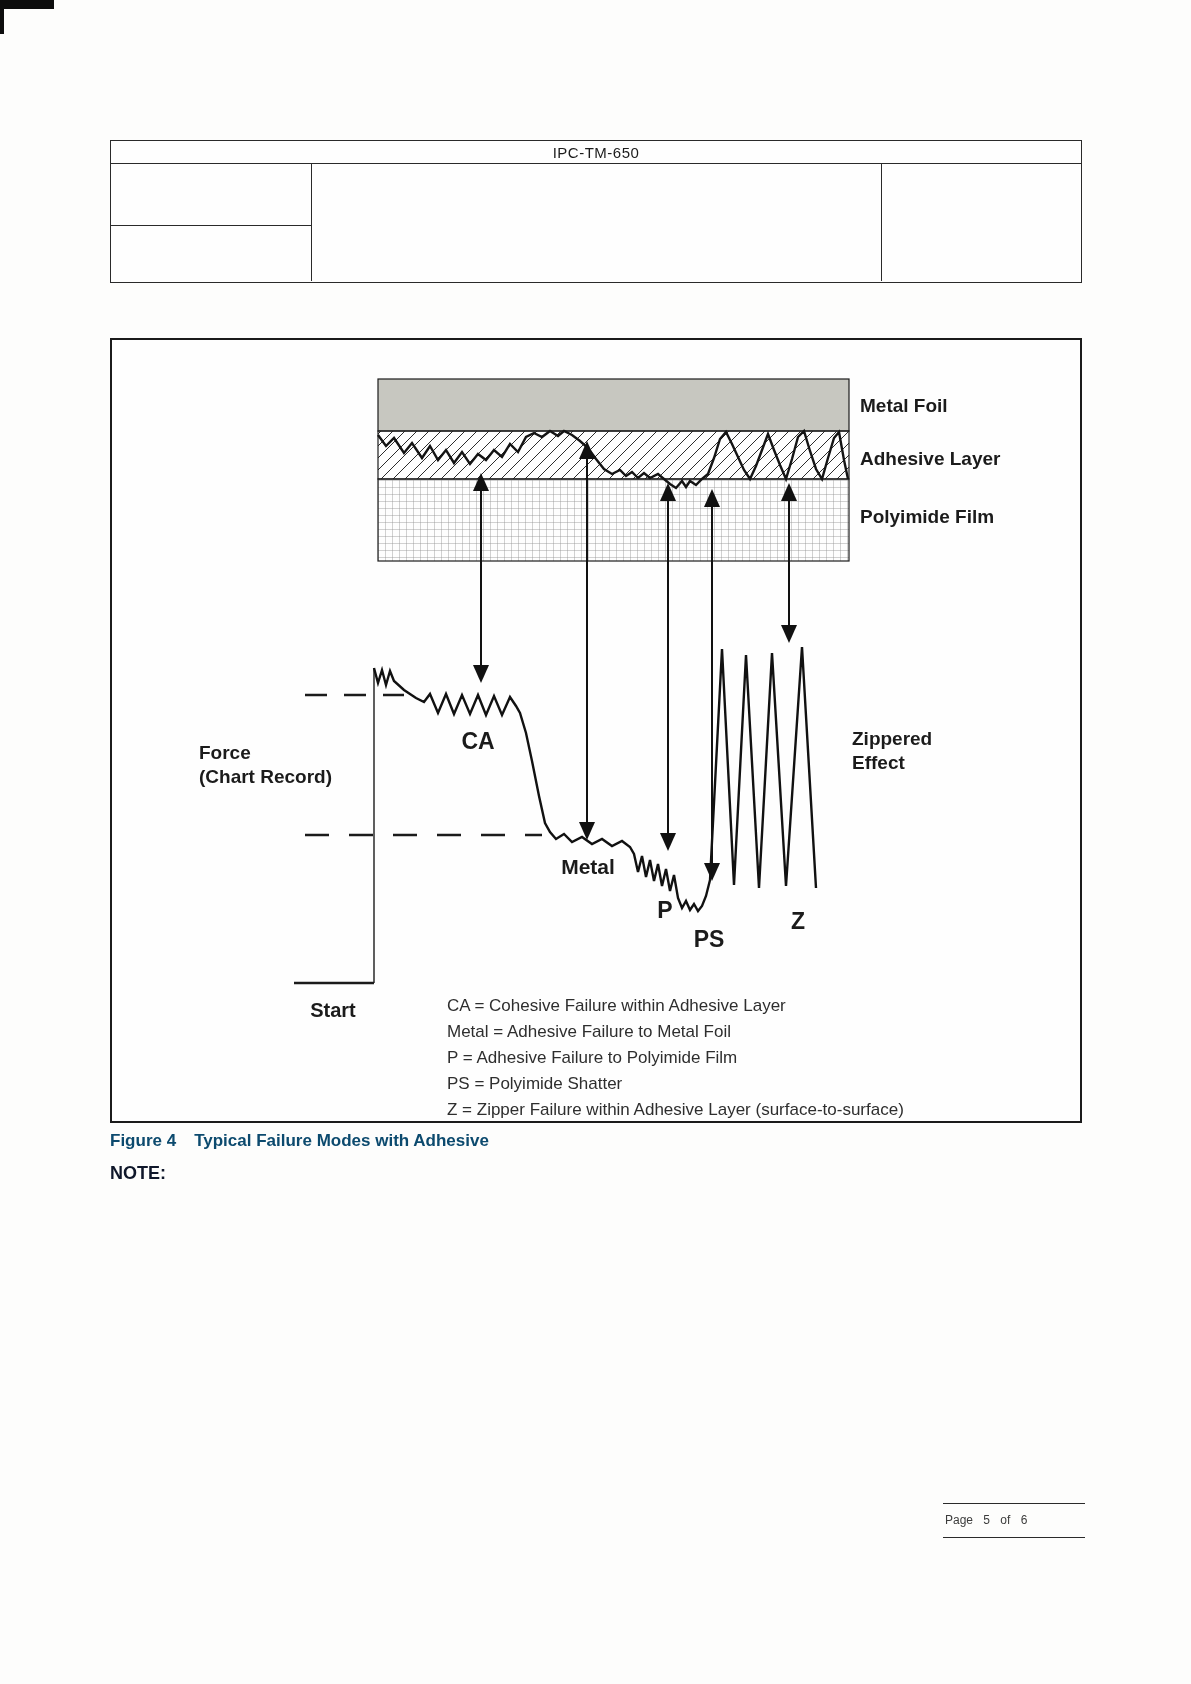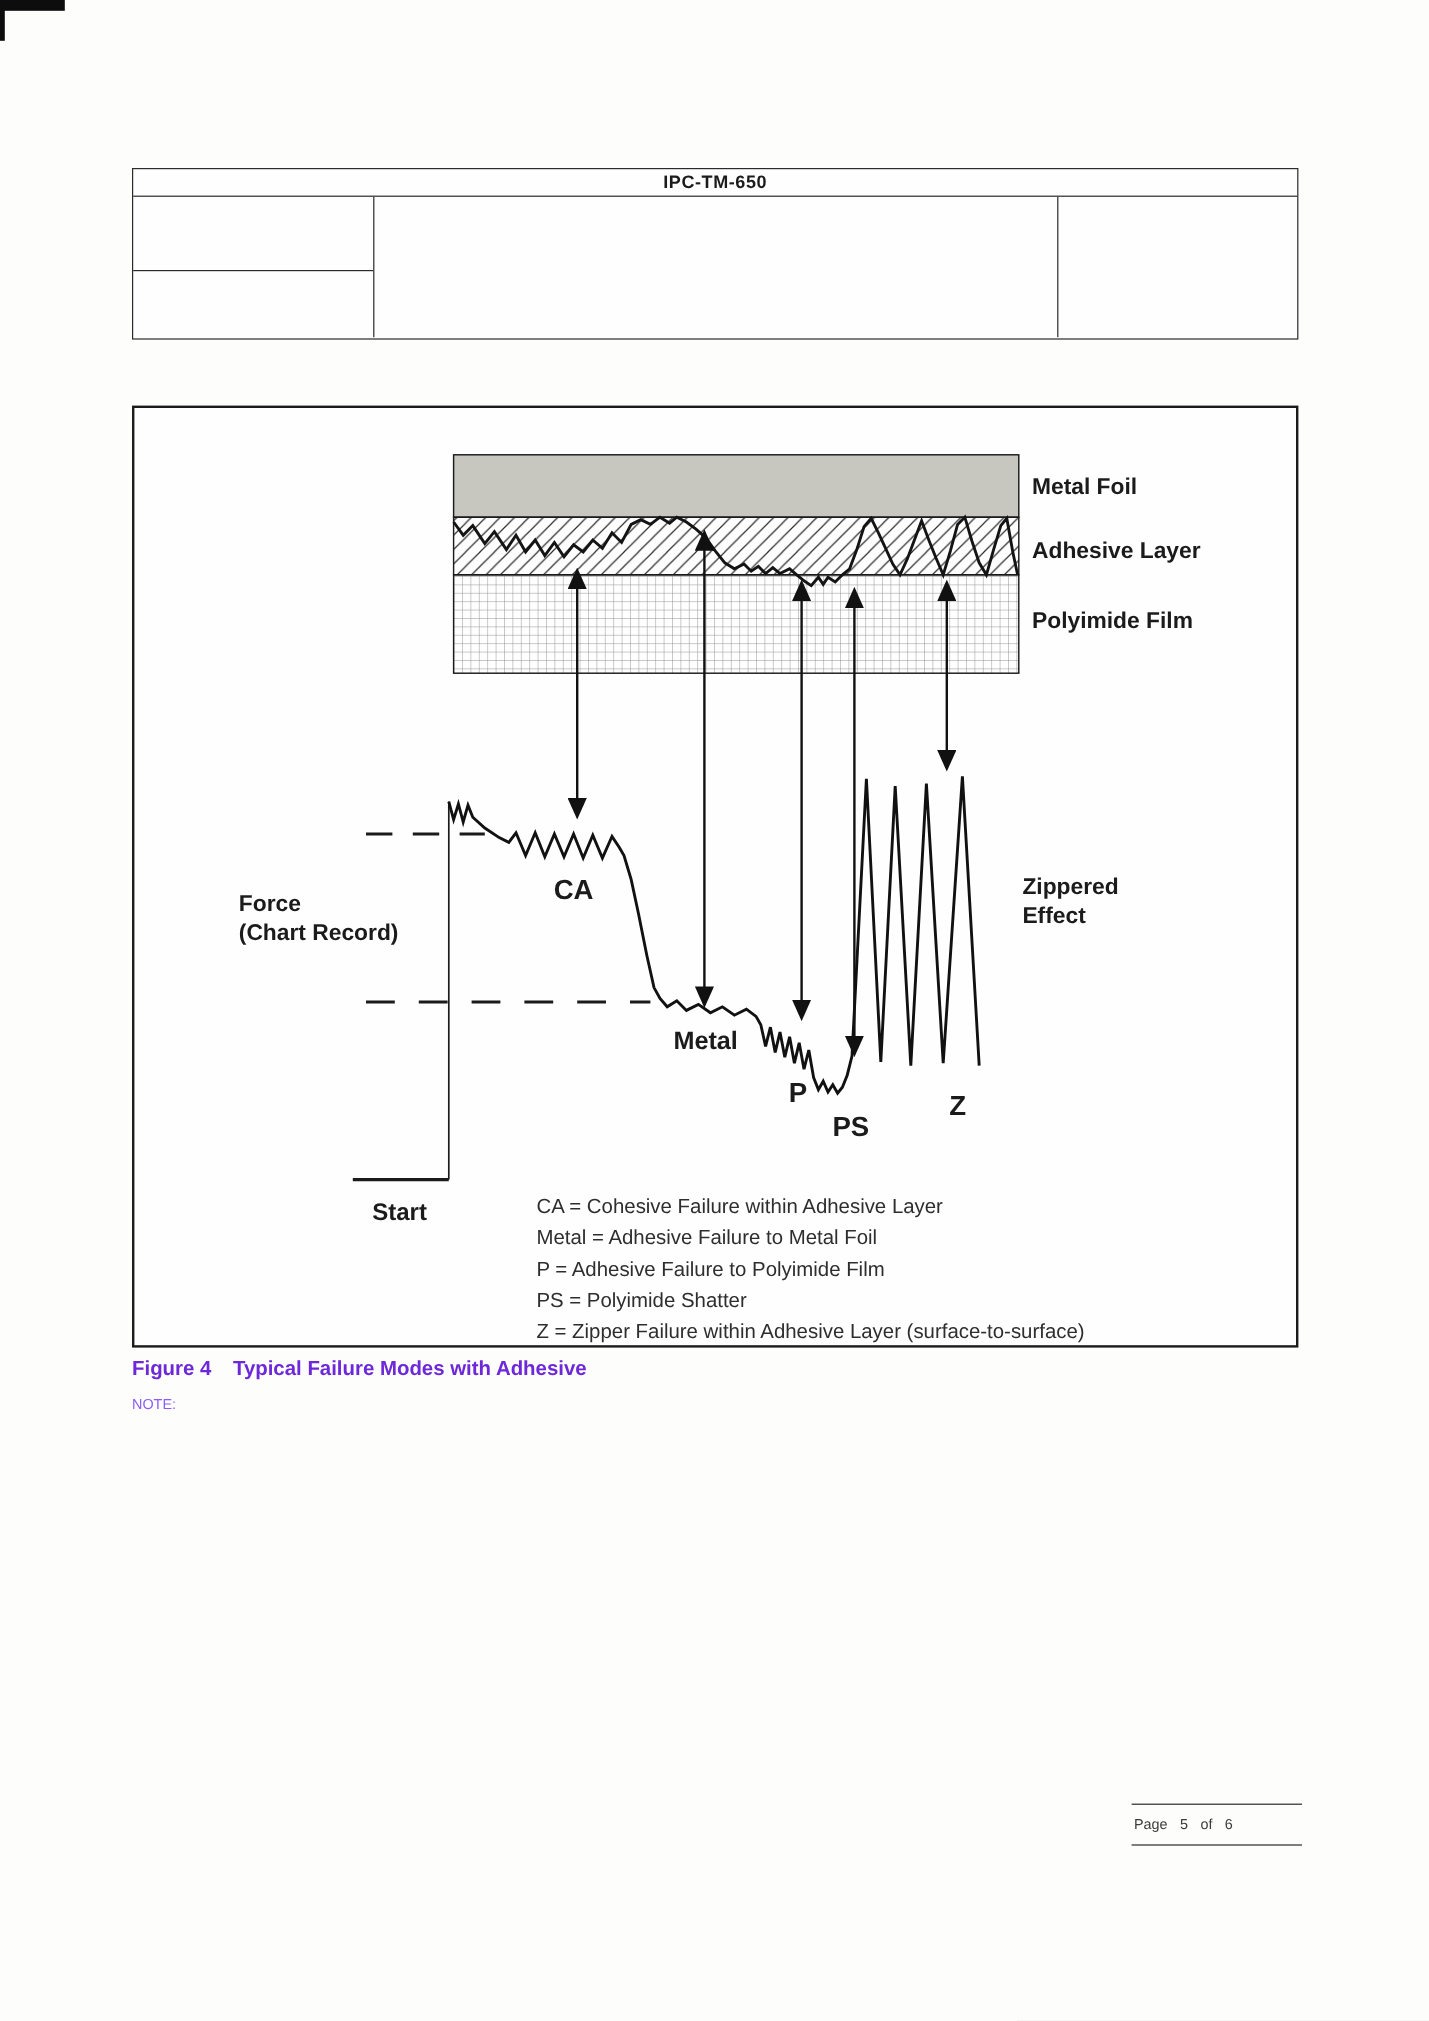--- a/index.html
+++ b/index.html
@@ -16,45 +16,45 @@
   .artifact-left-edge{position:absolute;left:0;top:0;width:4px;height:34px;background:#0d0d0d;}
 
   
   .hdr-table{
     position:absolute;left:110px;top:140px;width:972px;height:143px;
     border:1.5px solid #2a2a2a;box-sizing:border-box;background:#fefefe;
   }
   .hdr-title-row{
     height:23px;border-bottom:1.5px solid #2a2a2a;box-sizing:border-box;
     display:flex;align-items:center;justify-content:center;
-    font-size:15px;font-weight:bold;letter-spacing:0.5px;
+    font-size:15px;font-weight:normal;letter-spacing:0.5px;
   }
   .hdr-body{display:flex;height:117px;}
   .hdr-col-left{width:201px;border-right:1.5px solid #2a2a2a;box-sizing:border-box;display:flex;flex-direction:column;}
   .hdr-col-left .sub-top{height:62px;border-bottom:1.5px solid #2a2a2a;box-sizing:border-box;}
   .hdr-col-left .sub-bottom{flex:1;}
   .hdr-col-mid{width:570px;border-right:1.5px solid #2a2a2a;box-sizing:border-box;}
   .hdr-col-right{flex:1;}
 
   
   .figure-frame{
     position:absolute;left:110px;top:338px;width:972px;height:785px;
     border:2px solid #1b1b1b;box-sizing:border-box;background:#fefefe;text-align:right;
   }
   .figure-frame svg{display:block;}
 
   
   .figure-caption{
     position:absolute;left:110px;top:1131px;
-    font-size:17px;font-weight:bold;color:#6d28d9;
+    font-size:17px;font-weight:bold;color:#0c4a6e;
   }
   .figure-caption .fig-num{margin-right:18px;}
   .note-label{
     position:absolute;left:110px;top:1163px;
-    font-size:12px;font-weight:normal;color:#8b5cf6;
+    font-size:18px;font-weight:bold;color:#0f172a;
   }
 
   
   .footer{
     position:absolute;left:943px;top:1503px;width:142px;
   }
   .footer .rule{border-top:1.5px solid #2a2a2a;height:0;}
   .footer .pageinfo{
     padding:9px 2px 10px 2px;font-size:12px;color:#3c3c3c;word-spacing:7px;
   }

